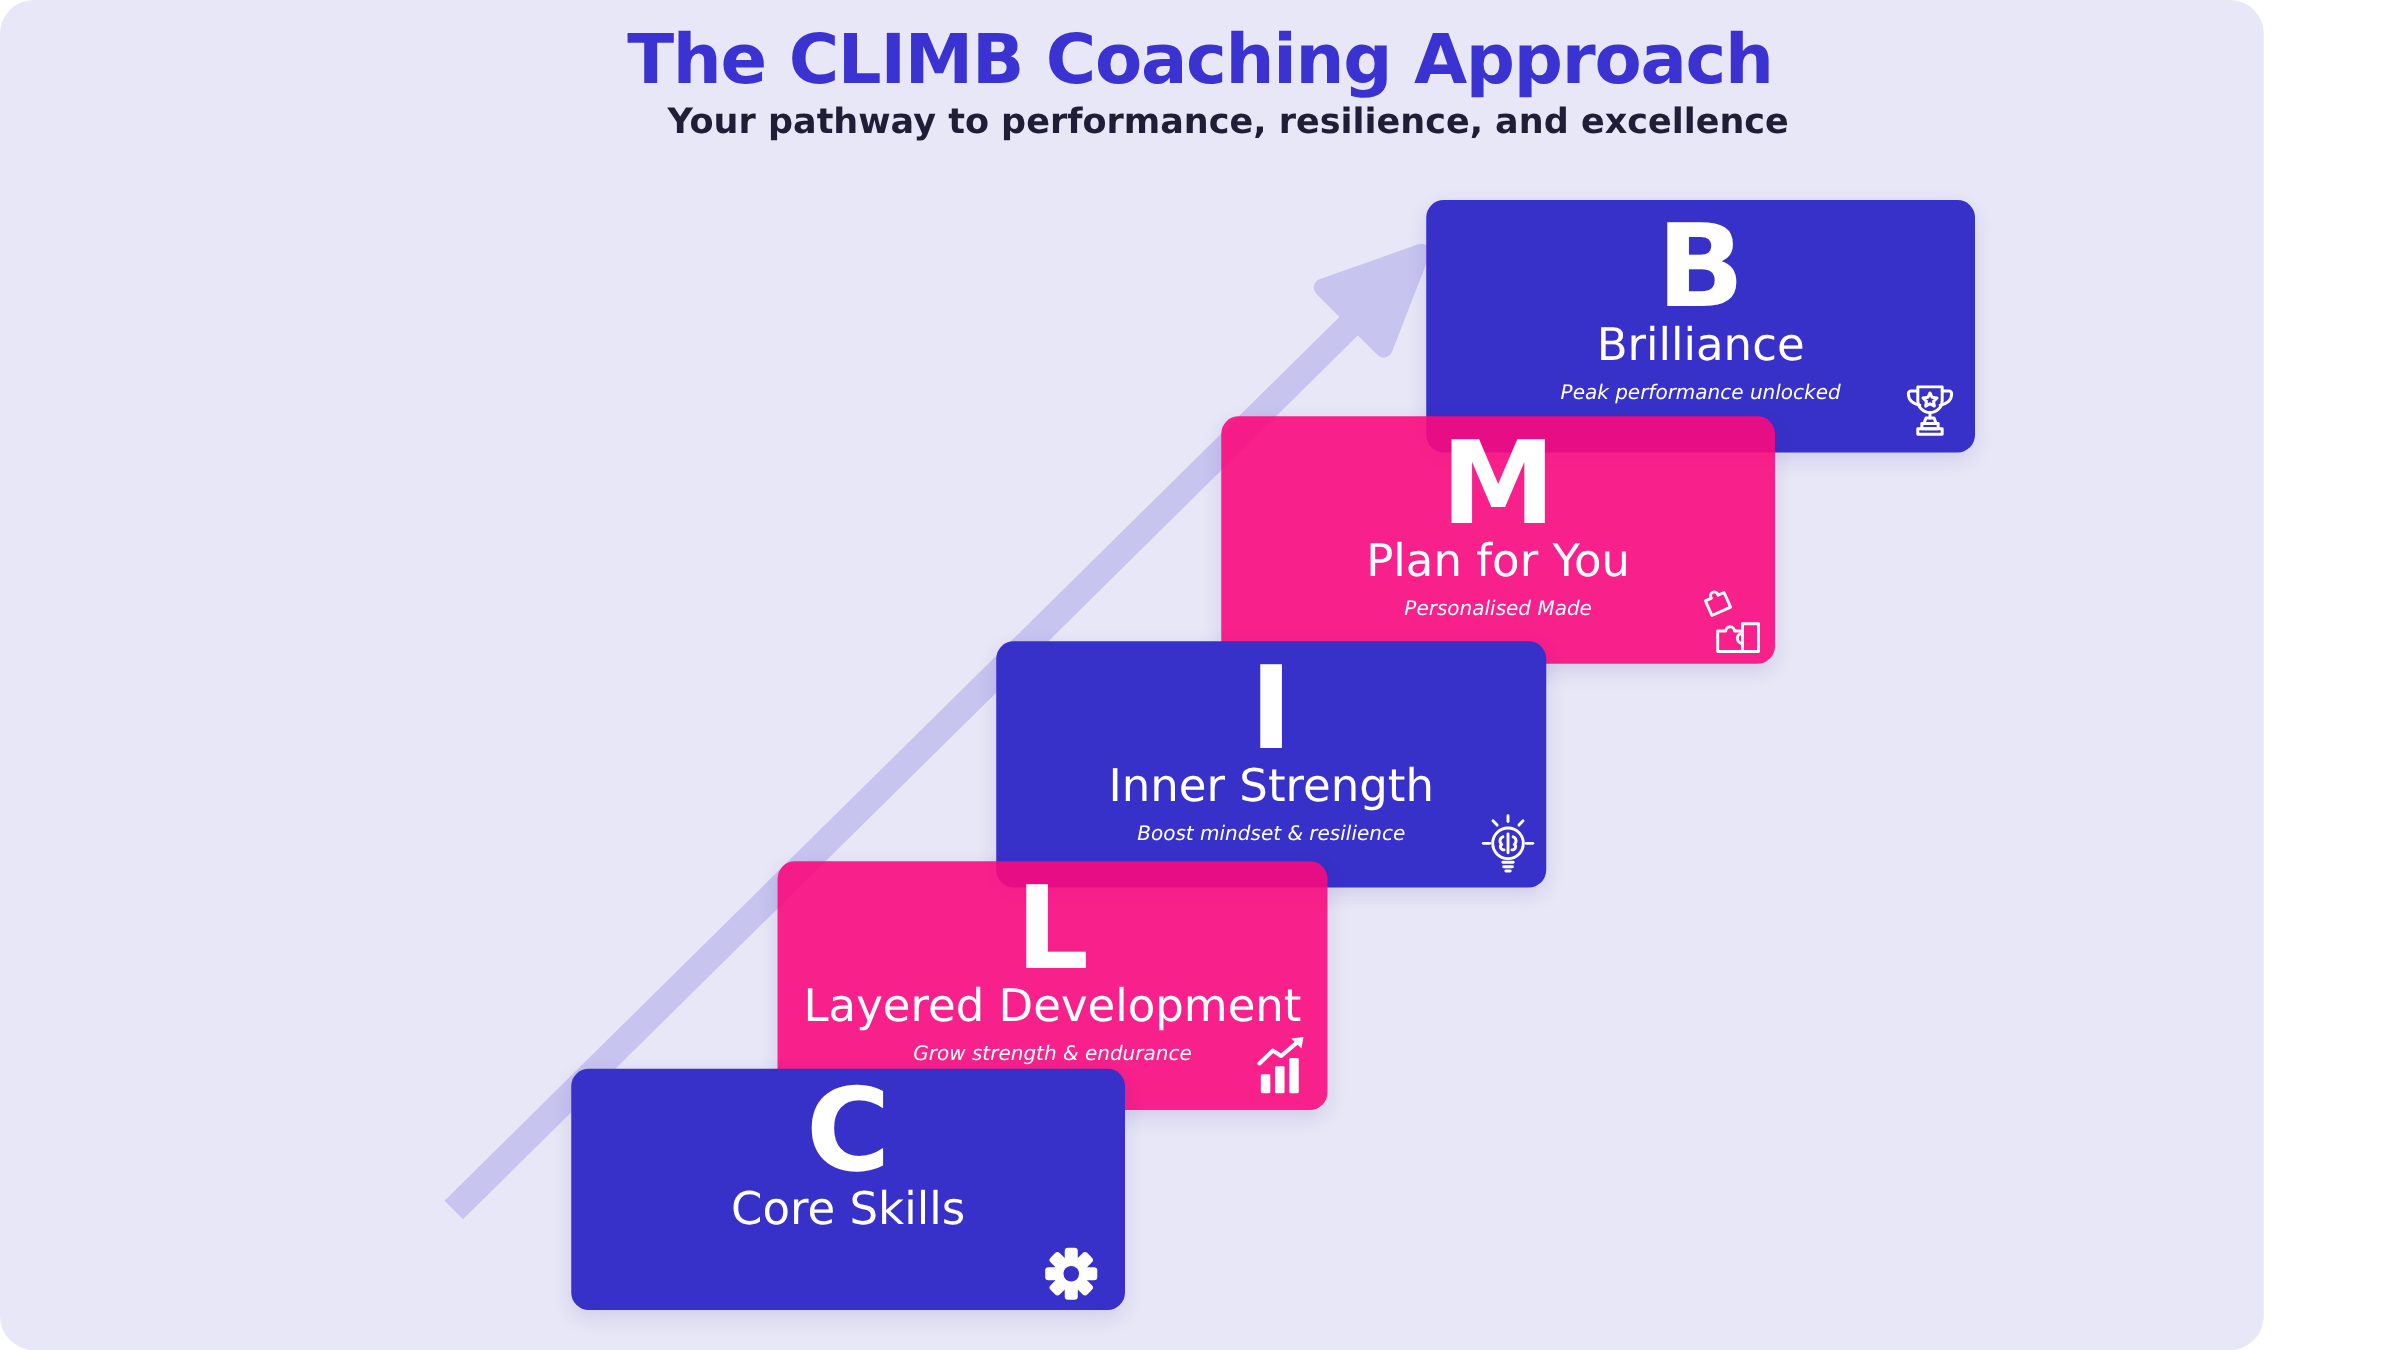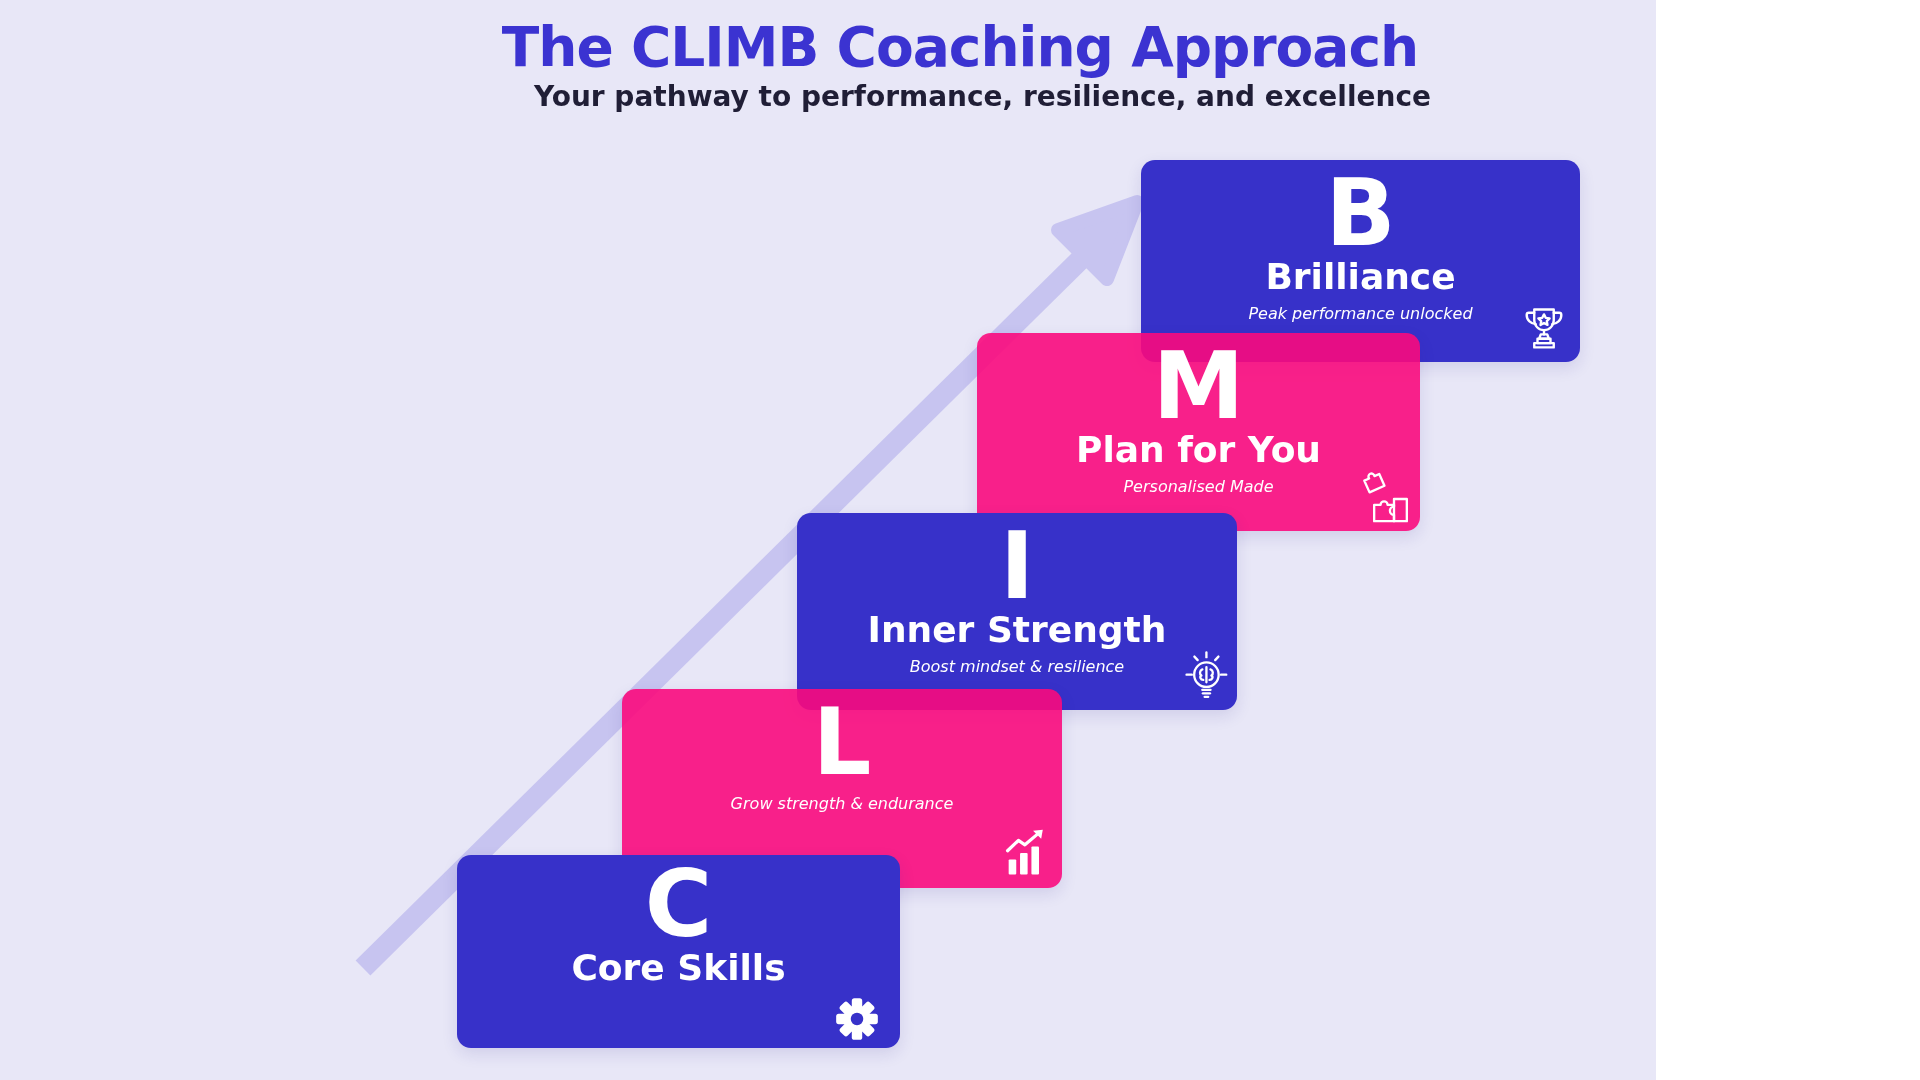--- a/index.html
+++ b/index.html
@@ -1,17 +1,17 @@
 <!DOCTYPE html>
 <html><head>
 <meta charset="utf-8">
 <style>
   html,body{margin:0;padding:0;}
   body{width:1920px;height:1080px;overflow:hidden;font-family:"DejaVu Sans",sans-serif;}
-  #canvas{position:relative;width:1656px;height:1080px;background:#e8e7f7;overflow:hidden;}
+  #canvas{position:relative;width:1811px;height:1080px;background:#e8e7f7;overflow:hidden;border-radius:27px;}
 
   
   #header{position:absolute;top:0;left:0;width:1920px;text-align:center;padding-top:18px;}
   #page-title{margin:0;font-size:55px;font-weight:800;letter-spacing:-1px;color:#3b33d1;line-height:1.08;}
   #page-subtitle{margin:4px 0 0 0;font-size:28px;font-weight:700;color:#201e36;line-height:1.15;padding-left:45px;}
 
   
   #arrow-svg{position:absolute;left:0;top:0;width:1920px;height:1080px;}
 
   
@@ -19,21 +19,21 @@
         box-shadow:0 6px 16px rgba(45,35,140,0.12);}
   .card.blue{background:#3731c9;}
   .card.pink{background:rgba(249,10,125,0.9);}
   #card-b{left:1141px;top:160px;width:439px;height:202px;}
   #card-m{left:977px;top:333px;width:443px;height:198px;}
   #card-i{left:797px;top:513px;width:440px;height:197px;}
   #card-l{left:622px;top:689px;width:440px;height:199px;}
   #card-c{left:457px;top:855px;width:443px;height:193px;}
 
   .big-letter{font-size:92px;font-weight:800;line-height:0.95;margin-top:10px;}
-  .step-title{font-size:36px;font-weight:700;line-height:1.05;margin-top:1px;white-space:nowrap;}
+  .step-title{font-size:36px;font-weight:400;line-height:1.05;margin-top:1px;white-space:nowrap;}
   .step-subtitle{font-size:16px;font-style:italic;font-weight:500;margin-top:8px;}
   #card-c .big-letter{margin-top:6px;}
 
   .icon{position:absolute;width:52px;height:52px;right:8px;bottom:6px;}
   #trophy-icon{right:10px;bottom:7px;}
   #puzzle-icon{right:5px;bottom:4px;width:56px;height:56px;}
   #lightbulb-icon{right:2px;bottom:5px;width:56px;height:56px;}
   #chart-icon{right:10px;bottom:8px;}
   #gear-icon{right:18px;bottom:4px;width:50px;height:50px;}
 </style>
@@ -96,20 +96,21 @@
       <path d="M23.5 7 v-4"></path>
       <path d="M16 9.5 l-2.8 -3"></path>
       <path d="M31 9.5 l2.8 -3"></path>
       <path d="M11 22 h-4.5"></path>
       <path d="M36 22 h4.5"></path>
     </svg>
   </div>
 
   <div class="card pink" id="card-l">
     <div class="big-letter">L</div>
+    <div class="step-title">Layered Development</div>
     <div class="step-subtitle">Grow strength &amp; endurance</div>
     <svg class="icon" id="chart-icon" viewBox="0 0 48 48">
       <rect x="8" y="29" width="7" height="14" rx="1" fill="#ffffff"></rect>
       <rect x="18.5" y="23" width="7" height="20" rx="1" fill="#ffffff"></rect>
       <rect x="29" y="17" width="7" height="26" rx="1" fill="#ffffff"></rect>
       <polyline points="7,21 17,11.5 23,15.5 36,4.5" fill="none" stroke="#ffffff" stroke-width="3" stroke-linecap="round" stroke-linejoin="round"></polyline>
       <polygon points="30.5,2.5 39.5,1.5 38,10" fill="#ffffff"></polygon>
     </svg>
   </div>
 

